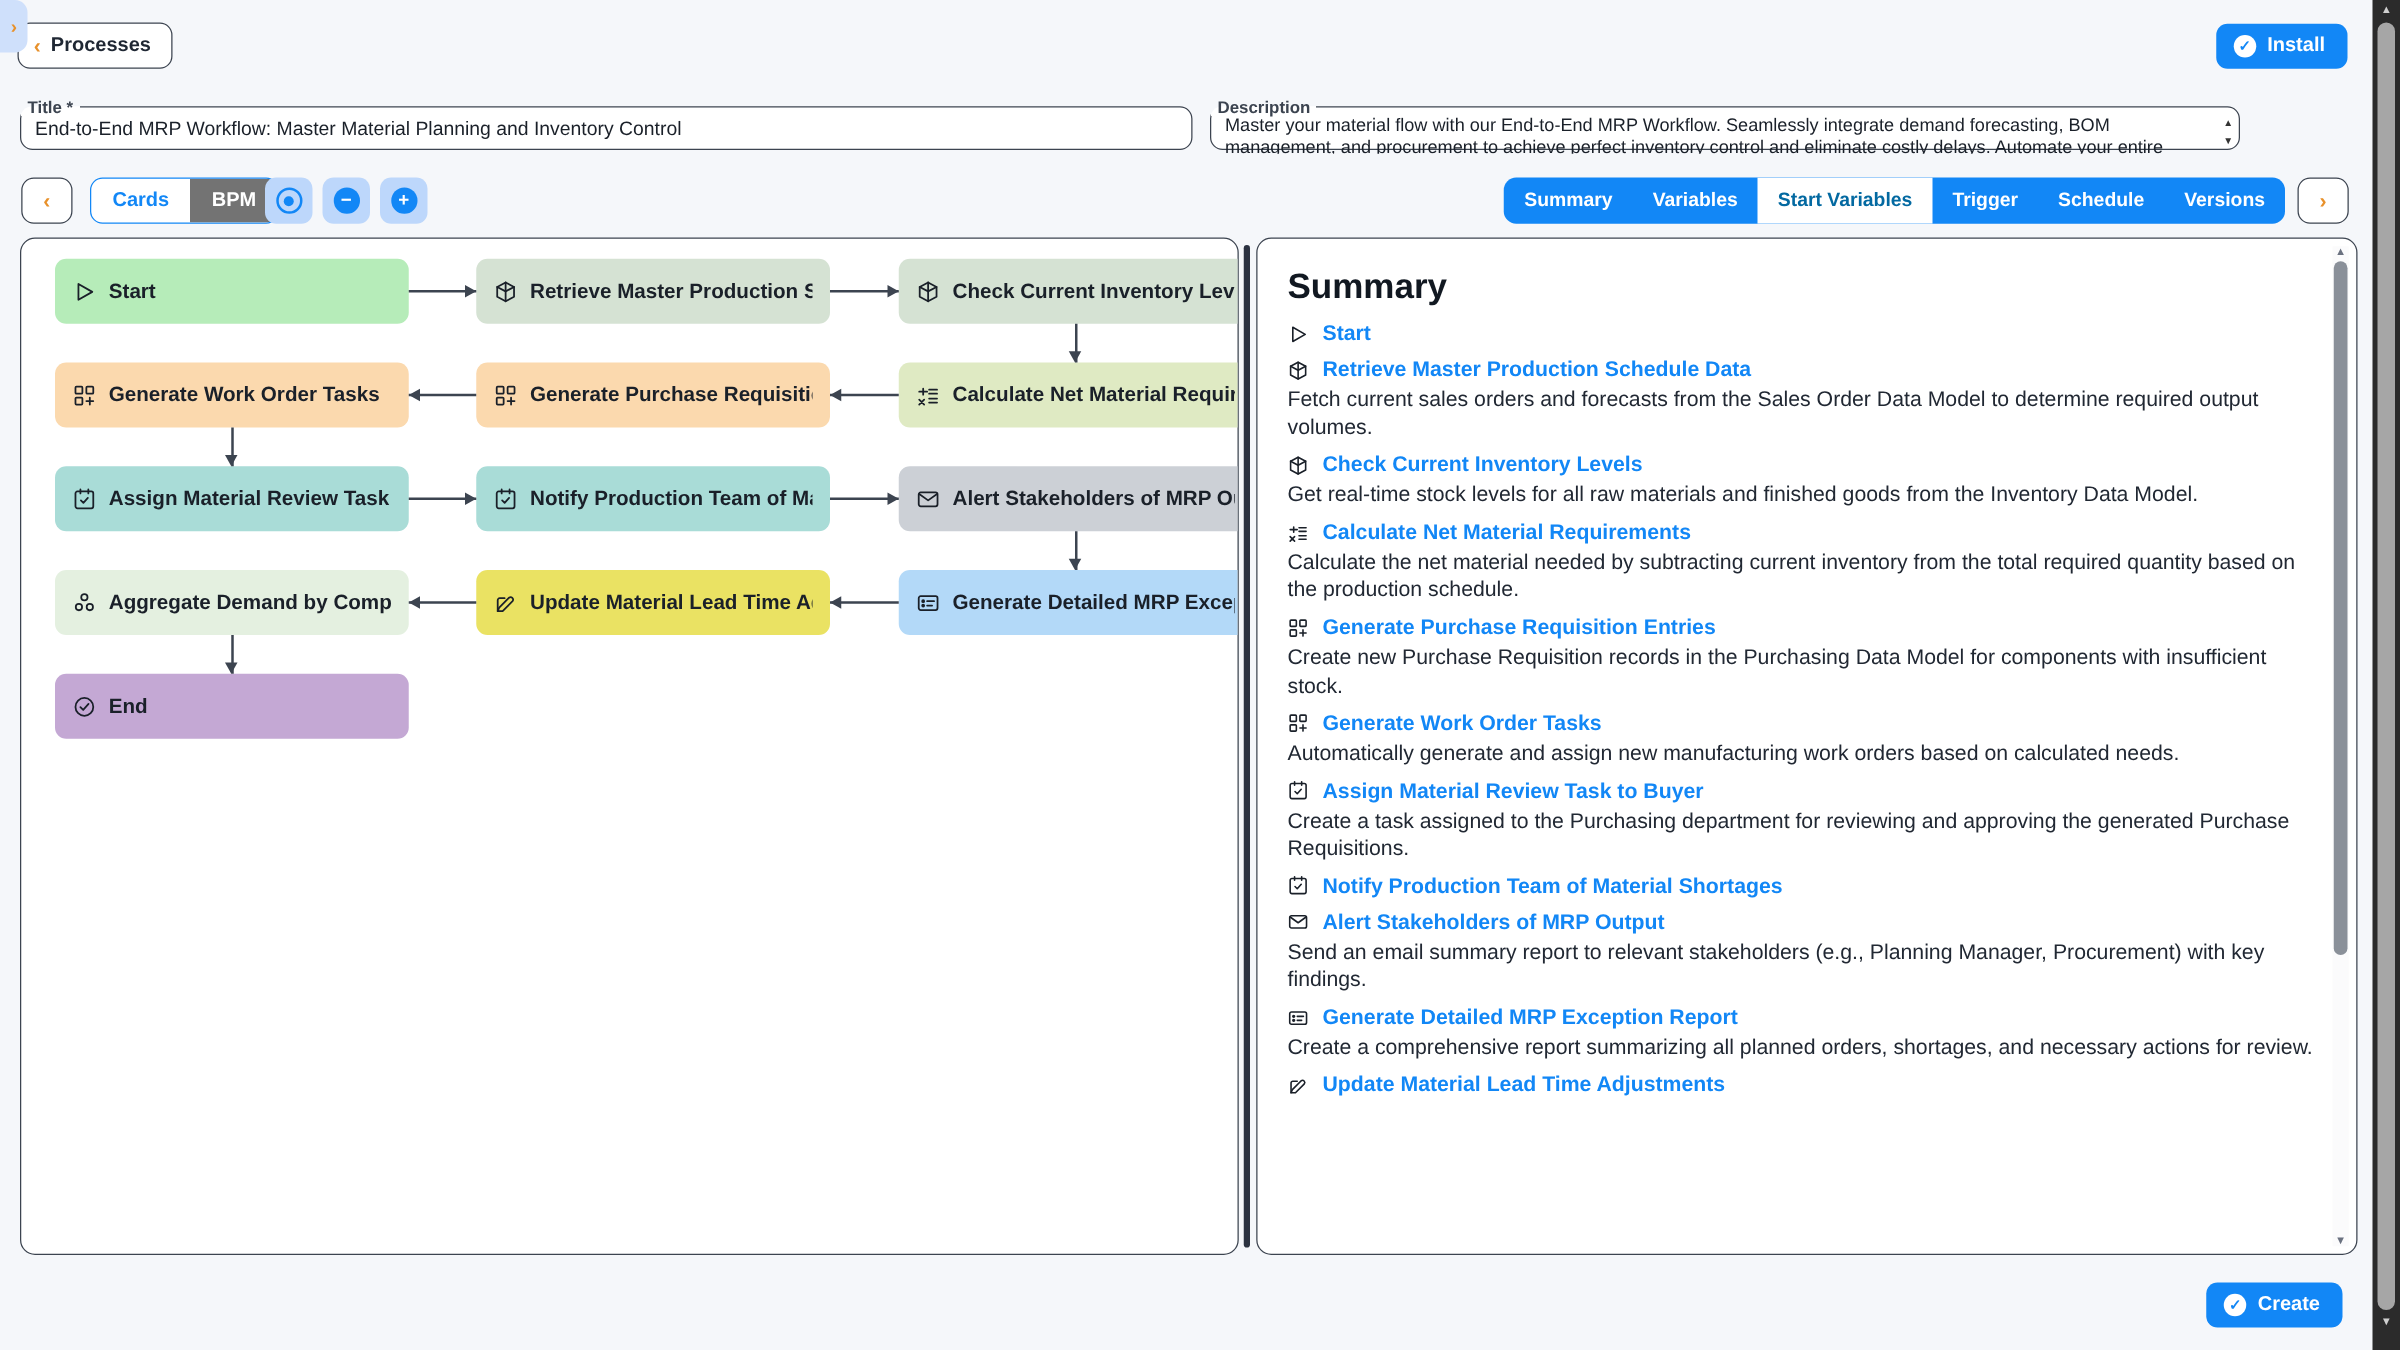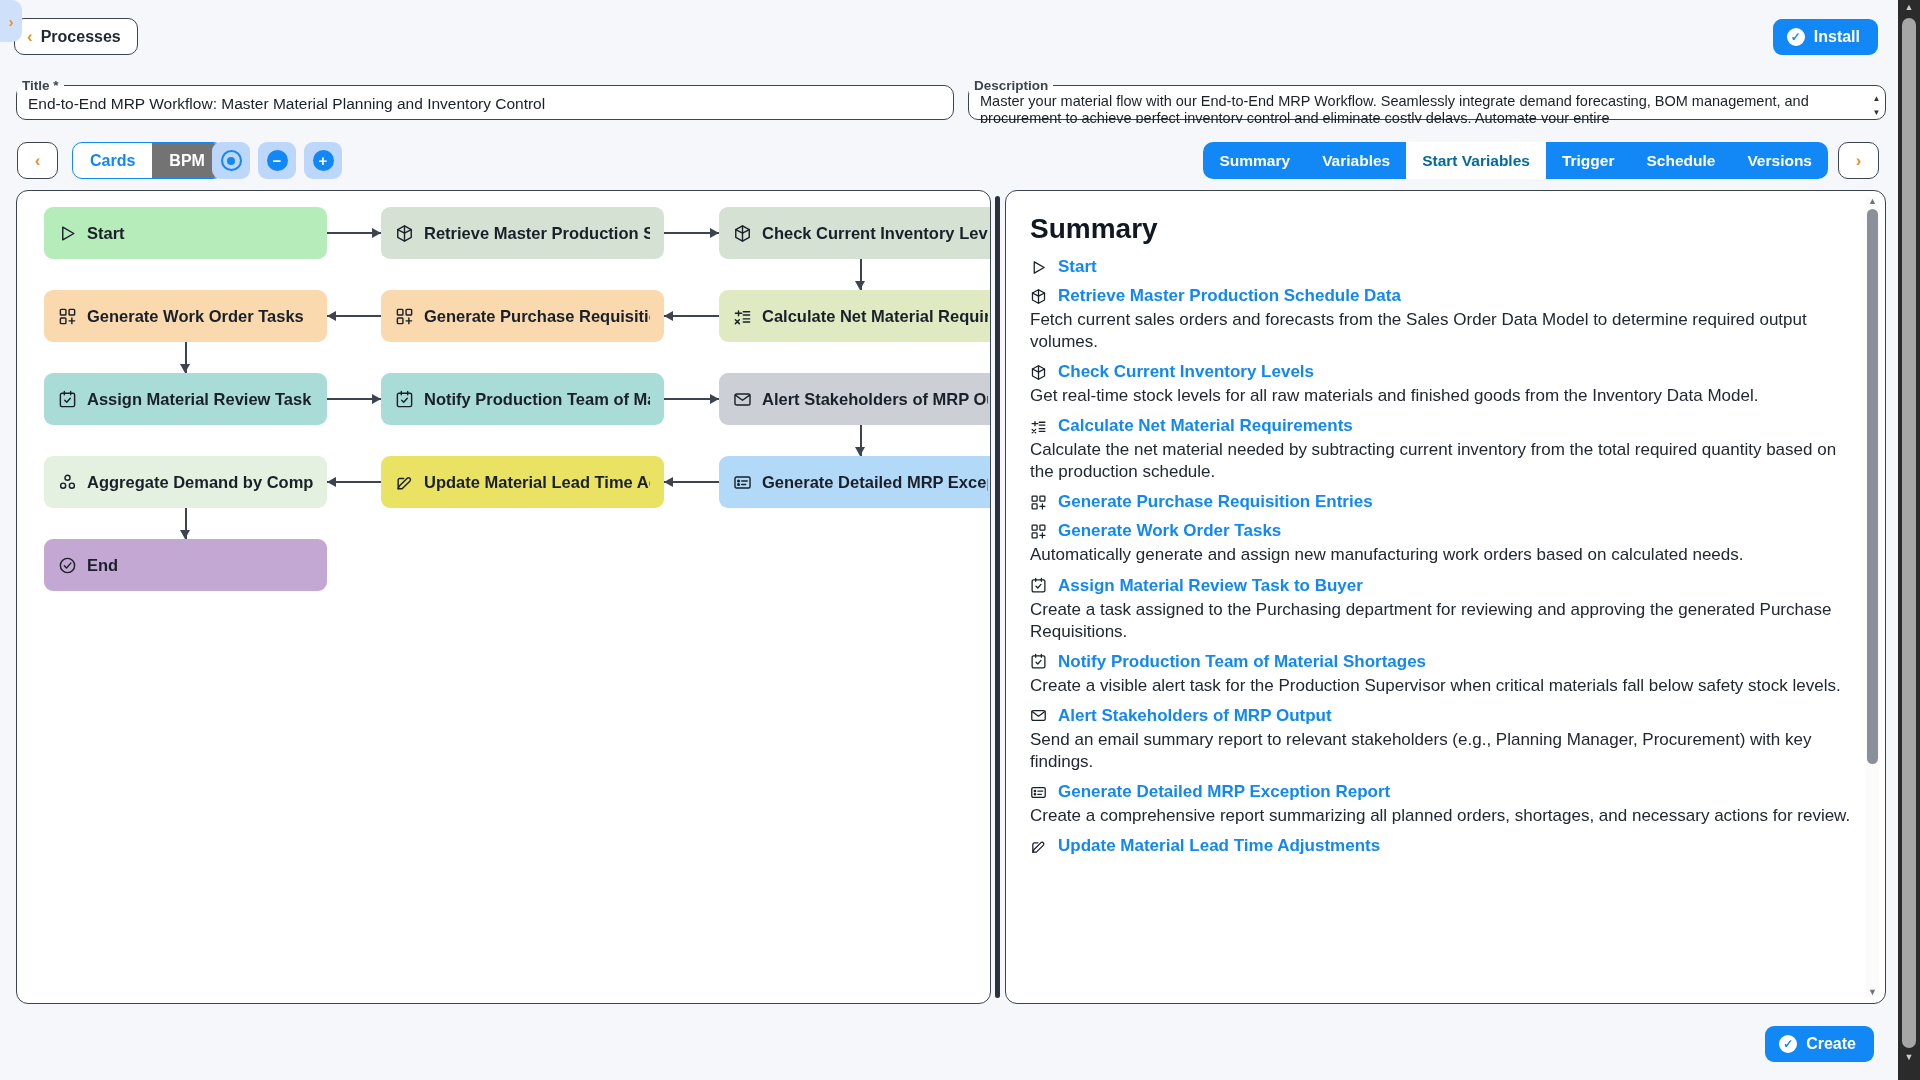--- a/index.html
+++ b/index.html
@@ -57,21 +57,21 @@
     border: 1.6px solid #3c4450;
     border-radius: 10px;
     background: #fff;
     padding: 0;
   }
   .field > legend {
     padding: 0 5px;
     font-size: 13.5px; color: #3c4450; font-weight: 600;
   }
   #title-field { left: 16px; top: 78px; width: 938px; height: 42px; }
-  #desc-field  { left: 968px; top: 78px; width: 918px; height: 42px; }
+  #desc-field  { left: 968px; top: 78px; width: 824px; height: 42px; }
   .field input, .field textarea {
     border: none; outline: none; background: transparent;
     width: 100%;
     font-family: "Liberation Sans", sans-serif;
     font-size: 15.5px; color: #1a2029;
     padding: 0 11px;
     resize: none;
   }
   #title-field input { height: 22px; line-height: 22px; }
   #desc-field textarea { height: 30px; line-height: 17px; font-size: 14.5px; overflow: hidden; }
@@ -523,20 +523,21 @@
             <span class="sicon">
               <svg width="17" height="17" viewBox="0 0 24 24" fill="none" stroke="#1a2029" stroke-width="1.8" stroke-linecap="round" stroke-linejoin="round">
                 <rect x="3" y="3" width="7" height="7" rx="1"></rect>
                 <rect x="14" y="3" width="7" height="7" rx="1"></rect>
                 <rect x="3" y="14" width="7" height="7" rx="1"></rect>
                 <path d="M17.5 14v7M14 17.5h7"></path>
               </svg>
             </span>
             <span class="slabel">Generate Purchase Requisition Entries</span>
           </div>
+          <div class="sum-desc">Create new Purchase Requisition records in the Purchasing Data Model for components with insufficient stock.</div>
         </div>
         <div class="sum-item">
           <div class="sum-head">
             <span class="sicon">
               <svg width="17" height="17" viewBox="0 0 24 24" fill="none" stroke="#1a2029" stroke-width="1.8" stroke-linecap="round" stroke-linejoin="round">
                 <rect x="3" y="3" width="7" height="7" rx="1"></rect>
                 <rect x="14" y="3" width="7" height="7" rx="1"></rect>
                 <rect x="3" y="14" width="7" height="7" rx="1"></rect>
                 <path d="M17.5 14v7M14 17.5h7"></path>
               </svg>
@@ -562,21 +563,20 @@
           <div class="sum-head">
             <span class="sicon">
               <svg width="17" height="17" viewBox="0 0 24 24" fill="none" stroke="#1a2029" stroke-width="1.8" stroke-linecap="round" stroke-linejoin="round">
                 <rect x="3" y="4" width="18" height="17" rx="2"></rect>
                 <path d="M8 2v4M16 2v4"></path>
                 <path d="M8.5 13l2.5 2.5 4.5-5"></path>
               </svg>
             </span>
             <span class="slabel">Notify Production Team of Material Shortages</span>
           </div>
-          <div class="sum-desc">Create a visible alert task for the Production Supervisor when critical materials fall below safety stock levels.</div>
         </div>
         <div class="sum-item">
           <div class="sum-head">
             <span class="sicon">
               <svg width="17" height="17" viewBox="0 0 24 24" fill="none" stroke="#1a2029" stroke-width="1.8" stroke-linecap="round" stroke-linejoin="round">
                 <rect x="2.5" y="5" width="19" height="14" rx="2"></rect>
                 <path d="M3 6.5l9 6.5 9-6.5"></path>
               </svg>
             </span>
             <span class="slabel">Alert Stakeholders of MRP Output</span>

